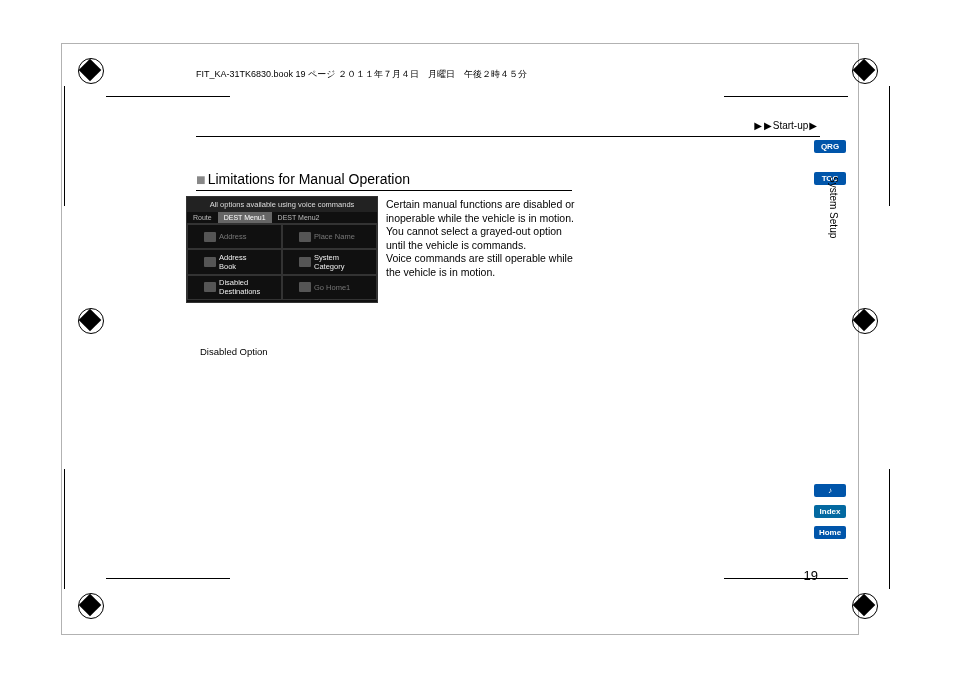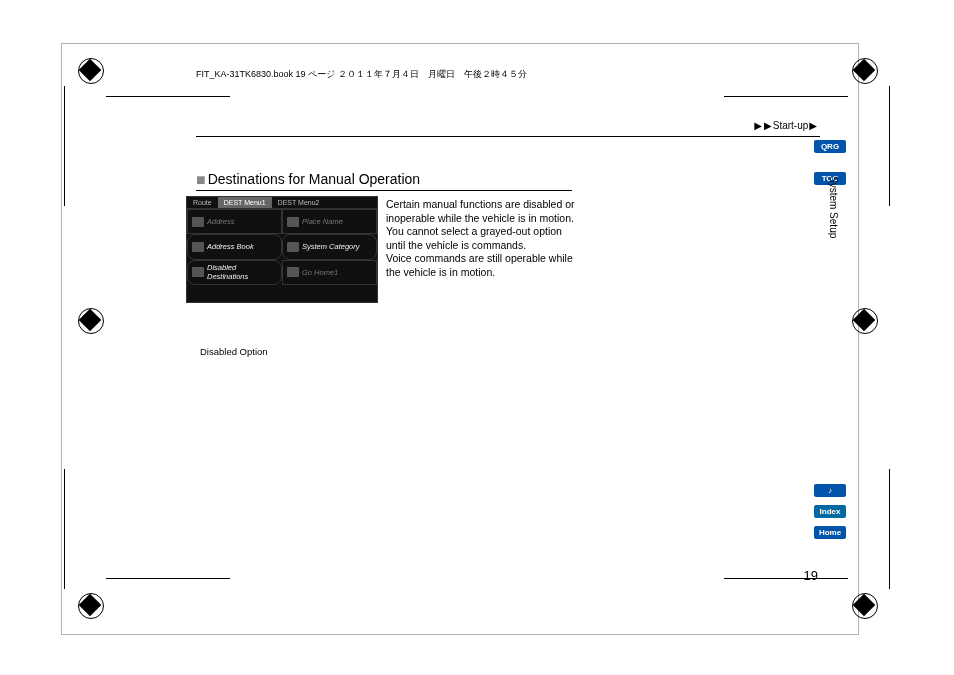--- a/index.html
+++ b/index.html
@@ -159,26 +159,25 @@
     display: grid;
     grid-template-columns: 1fr 1fr;
     grid-template-rows: repeat(3, 1fr);
     height: 76px;
   }
   .device-screenshot .cell {
     border: 1px solid #333;
     display: flex;
     align-items: center;
     gap: 3px;
-    padding: 0 4px;
+    padding: 0 16px;
     font-size: 7.5px;
     color: #777;
-    font-style: italic;
-  }
-  .device-screenshot .cell.enabled { color: #eee; border-radius: 8px; }
+  }
+  .device-screenshot .cell.enabled { color: #eee; }
   .device-screenshot .cell .ic {
     width: 12px;
     height: 10px;
     background: #555;
     flex: 0 0 auto;
     border-radius: 1px;
   }
   .caption {
     position: absolute;
     left: 200px;
@@ -249,25 +248,26 @@
 <div class="hr-top"></div>
 
 <div class="sidebar-btn btn-qrg">QRG</div>
 <div class="sidebar-btn btn-toc">TOC</div>
 <div class="vertical-section">System Setup</div>
 <div class="sidebar-btn btn-voice">♪</div>
 <div class="sidebar-btn btn-index">Index</div>
 <div class="sidebar-btn btn-home">Home</div>
 
 <div class="section-heading">
-  <span class="sq">■</span><span>Destinations for Manual Operation</span>
+  <span class="sq">■</span><span>Limitations for Manual Operation</span>
 </div>
 <div class="heading-underline"></div>
 
 <div class="device-screenshot">
+  <div class="topbar">All options available using voice commands</div>
   <div class="tabs">
     <div class="tab">Route</div>
     <div class="tab sel">DEST Menu1</div>
     <div class="tab">DEST Menu2</div>
   </div>
   <div class="grid">
     <div class="cell">
         <span class="ic"></span>
         <span>Address</span>
       </div>

